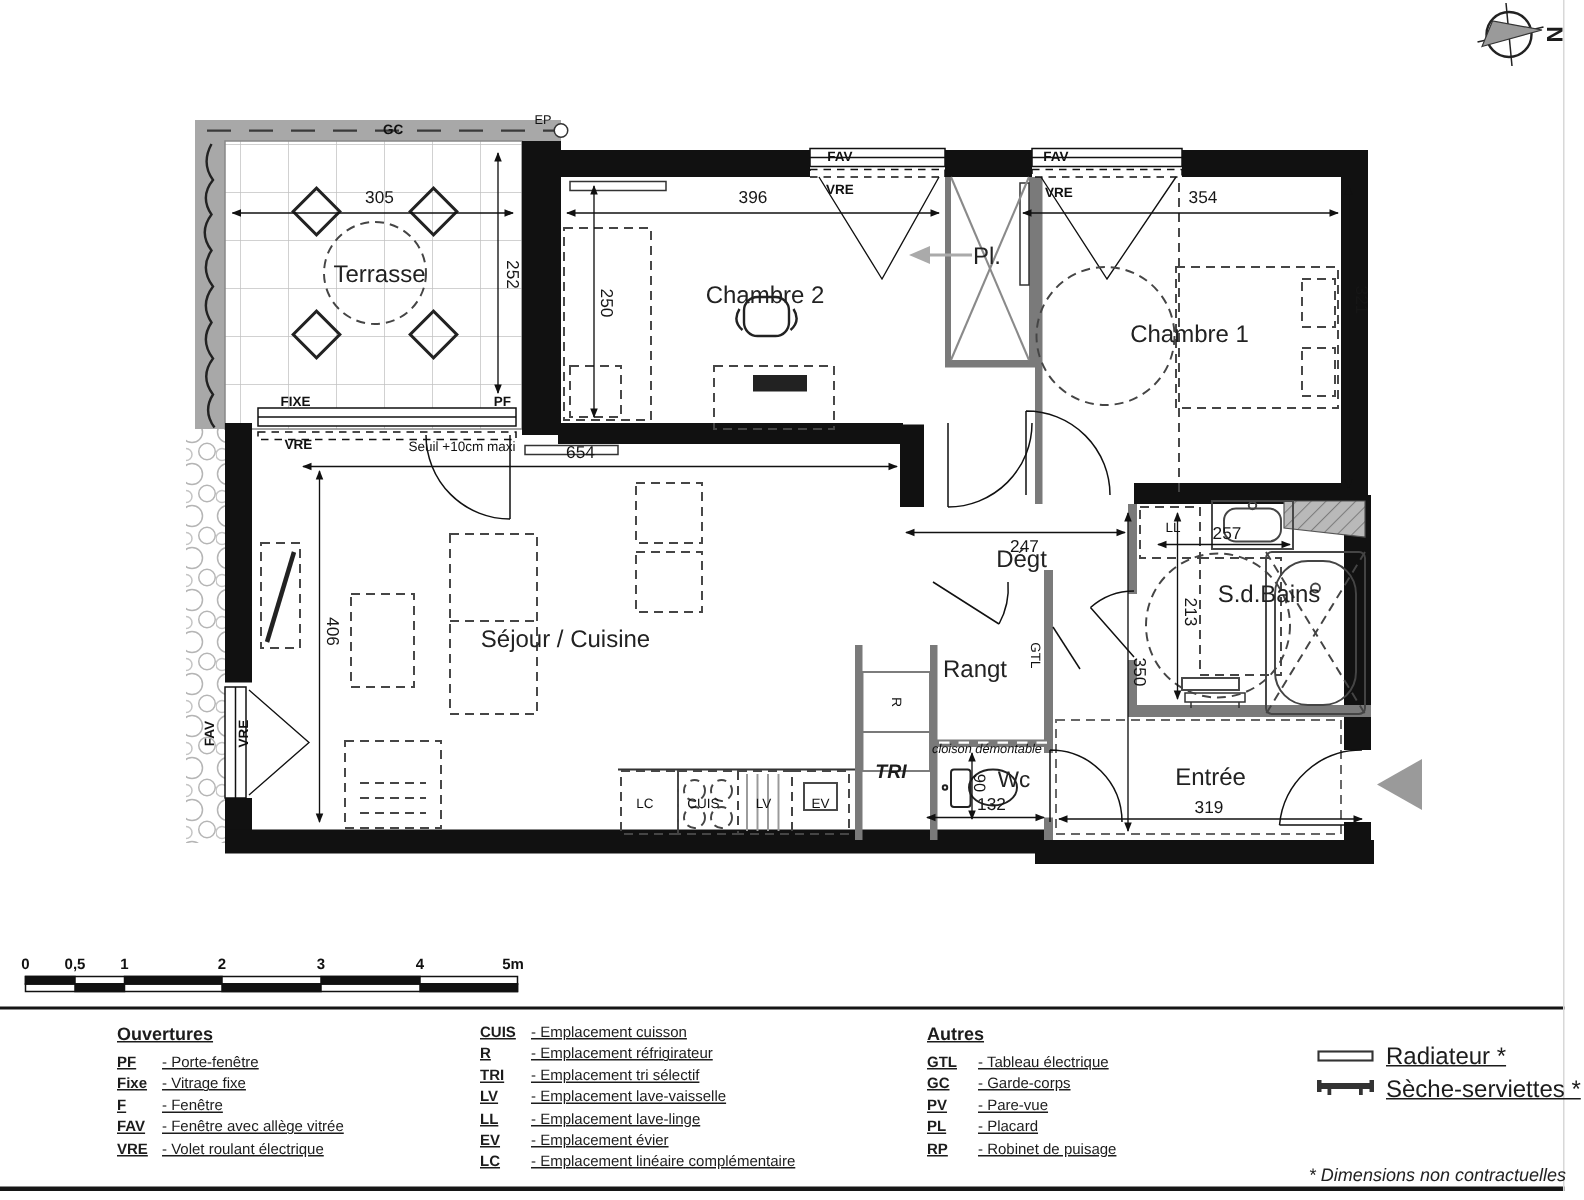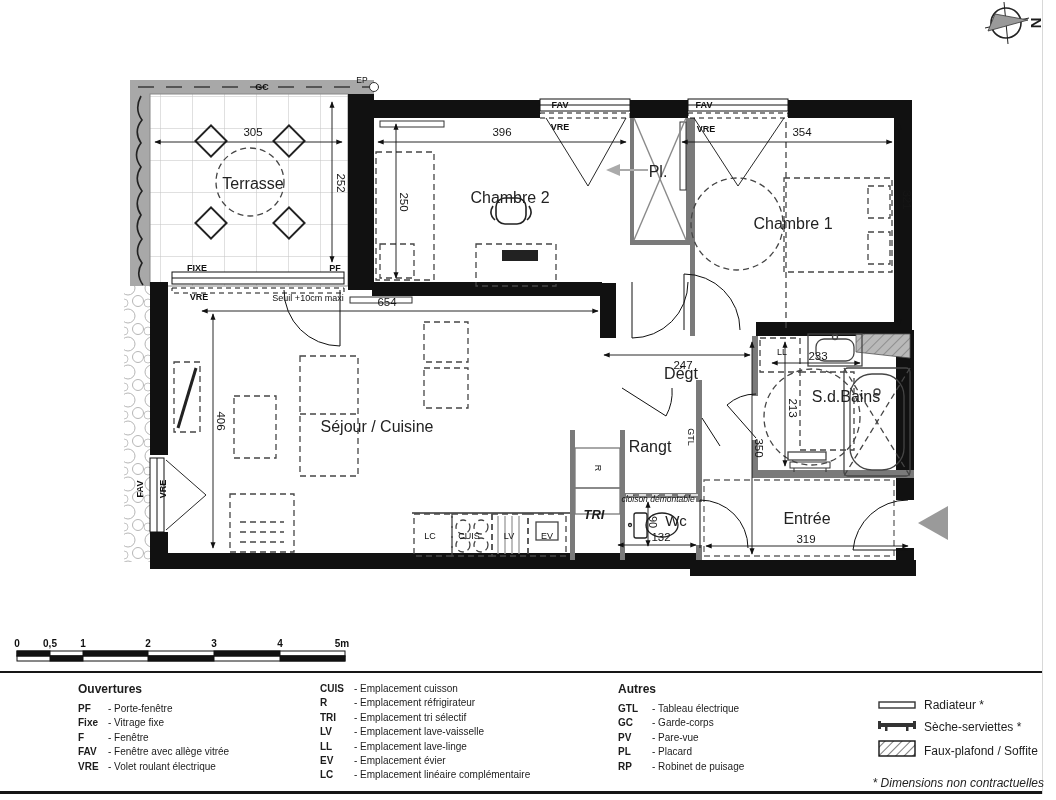--- a/index.html
+++ b/index.html
@@ -10,28 +10,28 @@
   .v{transform:translate(-50%,-50%) rotate(90deg);}
   .vm{transform:translate(-50%,-50%) rotate(-90deg);}
   .room{font-size:16px;color:#222;}
   .dim{font-size:11.5px;color:#161616;}
   .sm{font-size:9px;font-weight:bold;color:#111;}
   .tn{font-size:9px;color:#111;}
   .t8{font-size:8.5px;color:#111;}
   .it{font-style:italic;margin-top:13px;}
   .b{font-weight:bold;}
   .scl{font-size:10px;font-weight:bold;color:#111;}
-  .lg-col{position:absolute;top:682px;}
+  .lg-col{position:absolute;top:682px;text-decoration:underline;}
   .lg-title{font-size:12px;font-weight:bold;margin-bottom:6px;}
   .lg-item{font-size:10px;line-height:14.4px;display:flex;}
   .lg-abbr{font-weight:bold;flex:0 0 34px;}
   .lg-desc{}
   .lg-sym-row{display:flex;align-items:center;height:22px;}
   .lg-sym-ic{width:46px;flex:0 0 46px;}
-  .lg-sym-lb{font-size:12px;}
+  .lg-sym-lb{font-size:16px;}
   .footnote{position:absolute;top:776px;right:12px;font-size:12px;font-style:italic;color:#222;}
 </style>
 </head>
 <body>
 
 <div class="page">
 
 <svg class="plan" width="1056" height="800" viewBox="0 0 1056 800">
   <defs>
     <marker id="arr" viewBox="0 0 10 10" refX="9" refY="5" markerWidth="7" markerHeight="7" orient="auto-start-reverse">
@@ -294,21 +294,21 @@
 <div class="pl dim v" style="left:906px;top:200px">321</div>
 
 <div class="pl room" style="left:377px;top:427px">Séjour / Cuisine</div>
 <div class="pl dim v" style="left:220px;top:421px">406</div>
 <div class="pl sm vm" style="left:140px;top:489px">FAV</div>
 <div class="pl sm vm" style="left:163px;top:489px">VRE</div>
 
 <div class="pl dim" style="left:683px;top:366px">247</div>
 <div class="pl room" style="left:681px;top:374px">Dégt</div>
 <div class="pl tn" style="left:782px;top:352px">LL</div>
-<div class="pl dim" style="left:818px;top:357px">233</div>
+<div class="pl dim" style="left:818px;top:357px">257</div>
 <div class="pl room" style="left:846px;top:397px">S.d.Bains</div>
 <div class="pl dim v" style="left:792px;top:408px">213</div>
 <div class="pl dim v" style="left:758px;top:448px">350</div>
 
 <div class="pl room" style="left:650px;top:447px">Rangt</div>
 <div class="pl tn v" style="left:690px;top:437px">GTL</div>
 <div class="pl t8 it" style="left:658px;top:486px">cloison démontable</div>
 <div class="pl tn v" style="left:597px;top:468px">R</div>
 <div class="pl it b" style="left:594px;top:501px;font-size:13px">TRI</div>
 
@@ -426,30 +426,17 @@
       <svg width="40" height="12">
             <rect x="2" y="3" width="34" height="4" fill="#333"></rect>
             <rect x="0" y="1" width="3" height="8" fill="#333"></rect>
             <rect x="35" y="1" width="3" height="8" fill="#333"></rect>
             <rect x="7" y="7" width="2.5" height="4" fill="#333"></rect>
             <rect x="28" y="7" width="2.5" height="4" fill="#333"></rect>
           </svg>
     </span>
     <span class="lg-sym-lb">Sèche-serviettes *</span>
   </div>
-  <div class="lg-sym-row" style="height:26px">
-    <span class="lg-sym-ic">
-      <svg width="40" height="20">
-        <defs>
-              <pattern id="h2" width="6" height="6" patternUnits="userSpaceOnUse" patternTransform="rotate(45)">
-                <line x1="0" y1="0" x2="0" y2="6" stroke="#444" stroke-width="1.4"></line>
-              </pattern>
-            </defs>
-        <rect x="1" y="2" width="36" height="15" fill="url(#h2)" stroke="#111" stroke-width="1.4"></rect>
-      </svg>
-    </span>
-    <span class="lg-sym-lb">Faux-plafond / Soffite</span>
-  </div>
 </div>
 
 <div class="footnote">* Dimensions non contractuelles</div>
 
 </div>
 
 </body></html>

